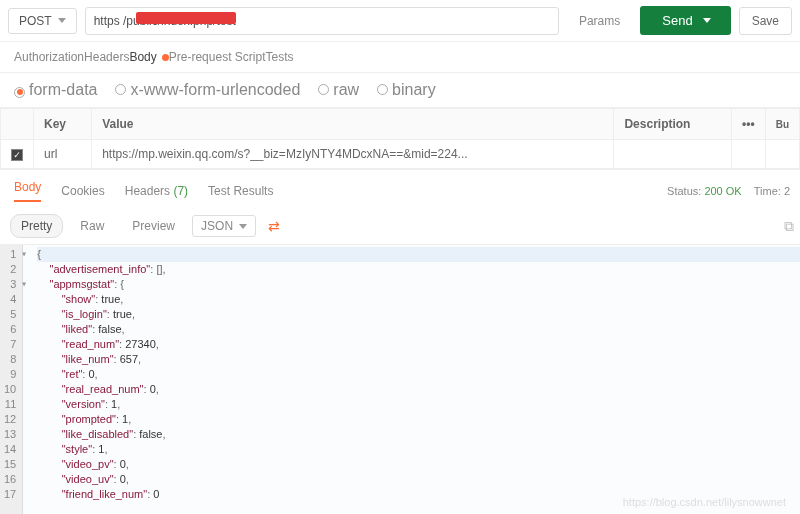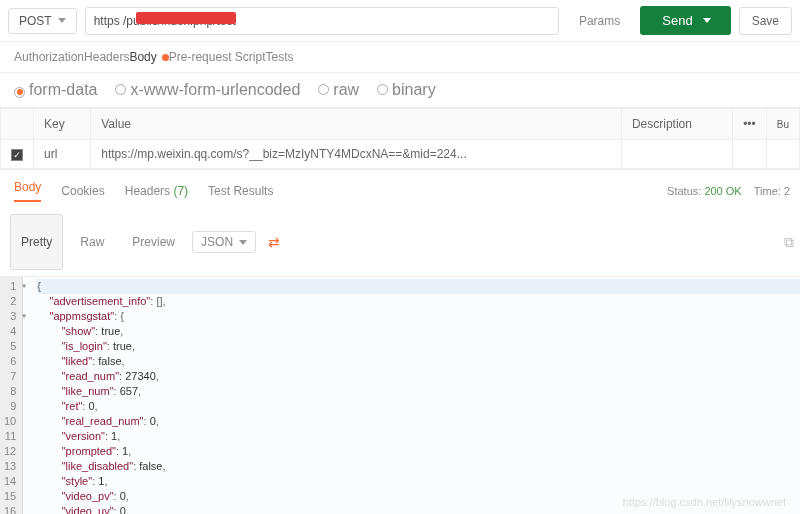--- a/index.html
+++ b/index.html
@@ -14,34 +14,34 @@
 .send-btn .chev{border-top-color:#fff}
 .save-btn{border:1px solid #ddd;background:#fff;color:#666;padding:6px 12px;border-radius:3px;font-size:12px;cursor:pointer}
 .req-tabs{display:flex;padding:8px 14px;border-bottom:1px solid #eee;font-size:12px;color:#888}
 .req-tabs .tab{cursor:pointer;display:flex;align-items:center;gap:5px}
 .req-tabs .active{color:#444}
 .dot{width:7px;height:7px;border-radius:50%;background:#ff6c37;display:inline-block}
 .body-types{display:flex;gap:18px;padding:8px 14px;font-size:16px;color:#888;border-bottom:1px solid #eee;align-items:center}
 .radio{width:11px;height:11px;border:1px solid #aaa;border-radius:50%;display:inline-flex;align-items:center;justify-content:center;margin-right:4px}
 .radio.sel::after{content:"";width:6px;height:6px;background:#ff6c37;border-radius:50%}
 .kv-table{width:100%;border-collapse:collapse;font-size:12px}
-.kv-table th{background:#fafafa;color:#666;text-align:left;font-weight:400;padding:8px 10px;border:1px solid #eee}
+.kv-table th{background:#fafafa;color:#666;text-align:left;font-weight:700;padding:8px 10px;border:1px solid #eee}
 .kv-table td{padding:7px 10px;border:1px solid #eee;color:#666}
 .kv-table .placeholder{color:#bbb}
 .checkbox{width:12px;height:12px;border:1px solid #888;background:#444;display:inline-flex;align-items:center;justify-content:center;color:#fff;font-size:9px}
 .ellipsis{text-align:center;color:#aaa}
 .bu{color:#d97706;font-size:10px}
 .resp-bar{display:flex;align-items:center;padding:10px 14px 6px;border-top:1px solid #eee;font-size:12px;color:#888;gap:20px;position:relative}
 .resp-bar .active{color:#ff6c37;border-bottom:2px solid #ff6c37;padding-bottom:6px}
 .resp-bar .hc{color:#888}
 .resp-bar .count{color:#4a9a4a}
 .resp-meta{position:absolute;right:10px;font-size:11px;color:#888}
 .resp-meta .ok{color:#4a9a4a}
 .view-bar{display:flex;align-items:center;gap:6px;padding:6px 10px;border-bottom:1px solid #eee;font-size:12px;color:#888}
-.view-btn{padding:20px 10px;border:1px solid transparent;border-radius:3px;cursor:pointer}
+.view-btn{padding:4px 10px;border:1px solid transparent;border-radius:10px;cursor:pointer}
 .view-btn.sel{background:#f5f5f5;border-color:#ddd;color:#555}
 .json-sel{border:1px solid #ddd;border-radius:3px;padding:3px 8px;display:flex;align-items:center;gap:6px}
 .wrap-icn{color:#ff6c37;font-size:14px;padding:0 6px;cursor:pointer}
 .copy-icn{position:absolute;right:6px;color:#bbb;font-size:14px;cursor:pointer}
 .view-bar{position:relative}
 .code-area{display:flex;font-family:Consolas,Monaco,monospace;font-size:11px;line-height:15px;height:280px;overflow:hidden;position:relative}
 .gutter{background:#eee;color:#888;text-align:right;padding:2px 6px 2px 4px;user-select:none;border-right:1px solid #ddd}
 .gutter div{height:15px}
 .gutter .fold{position:relative}
 .gutter .fold::after{content:"▸";position:absolute;right:-10px;top:0;font-size:8px;color:#999;transform:rotate(90deg)}

